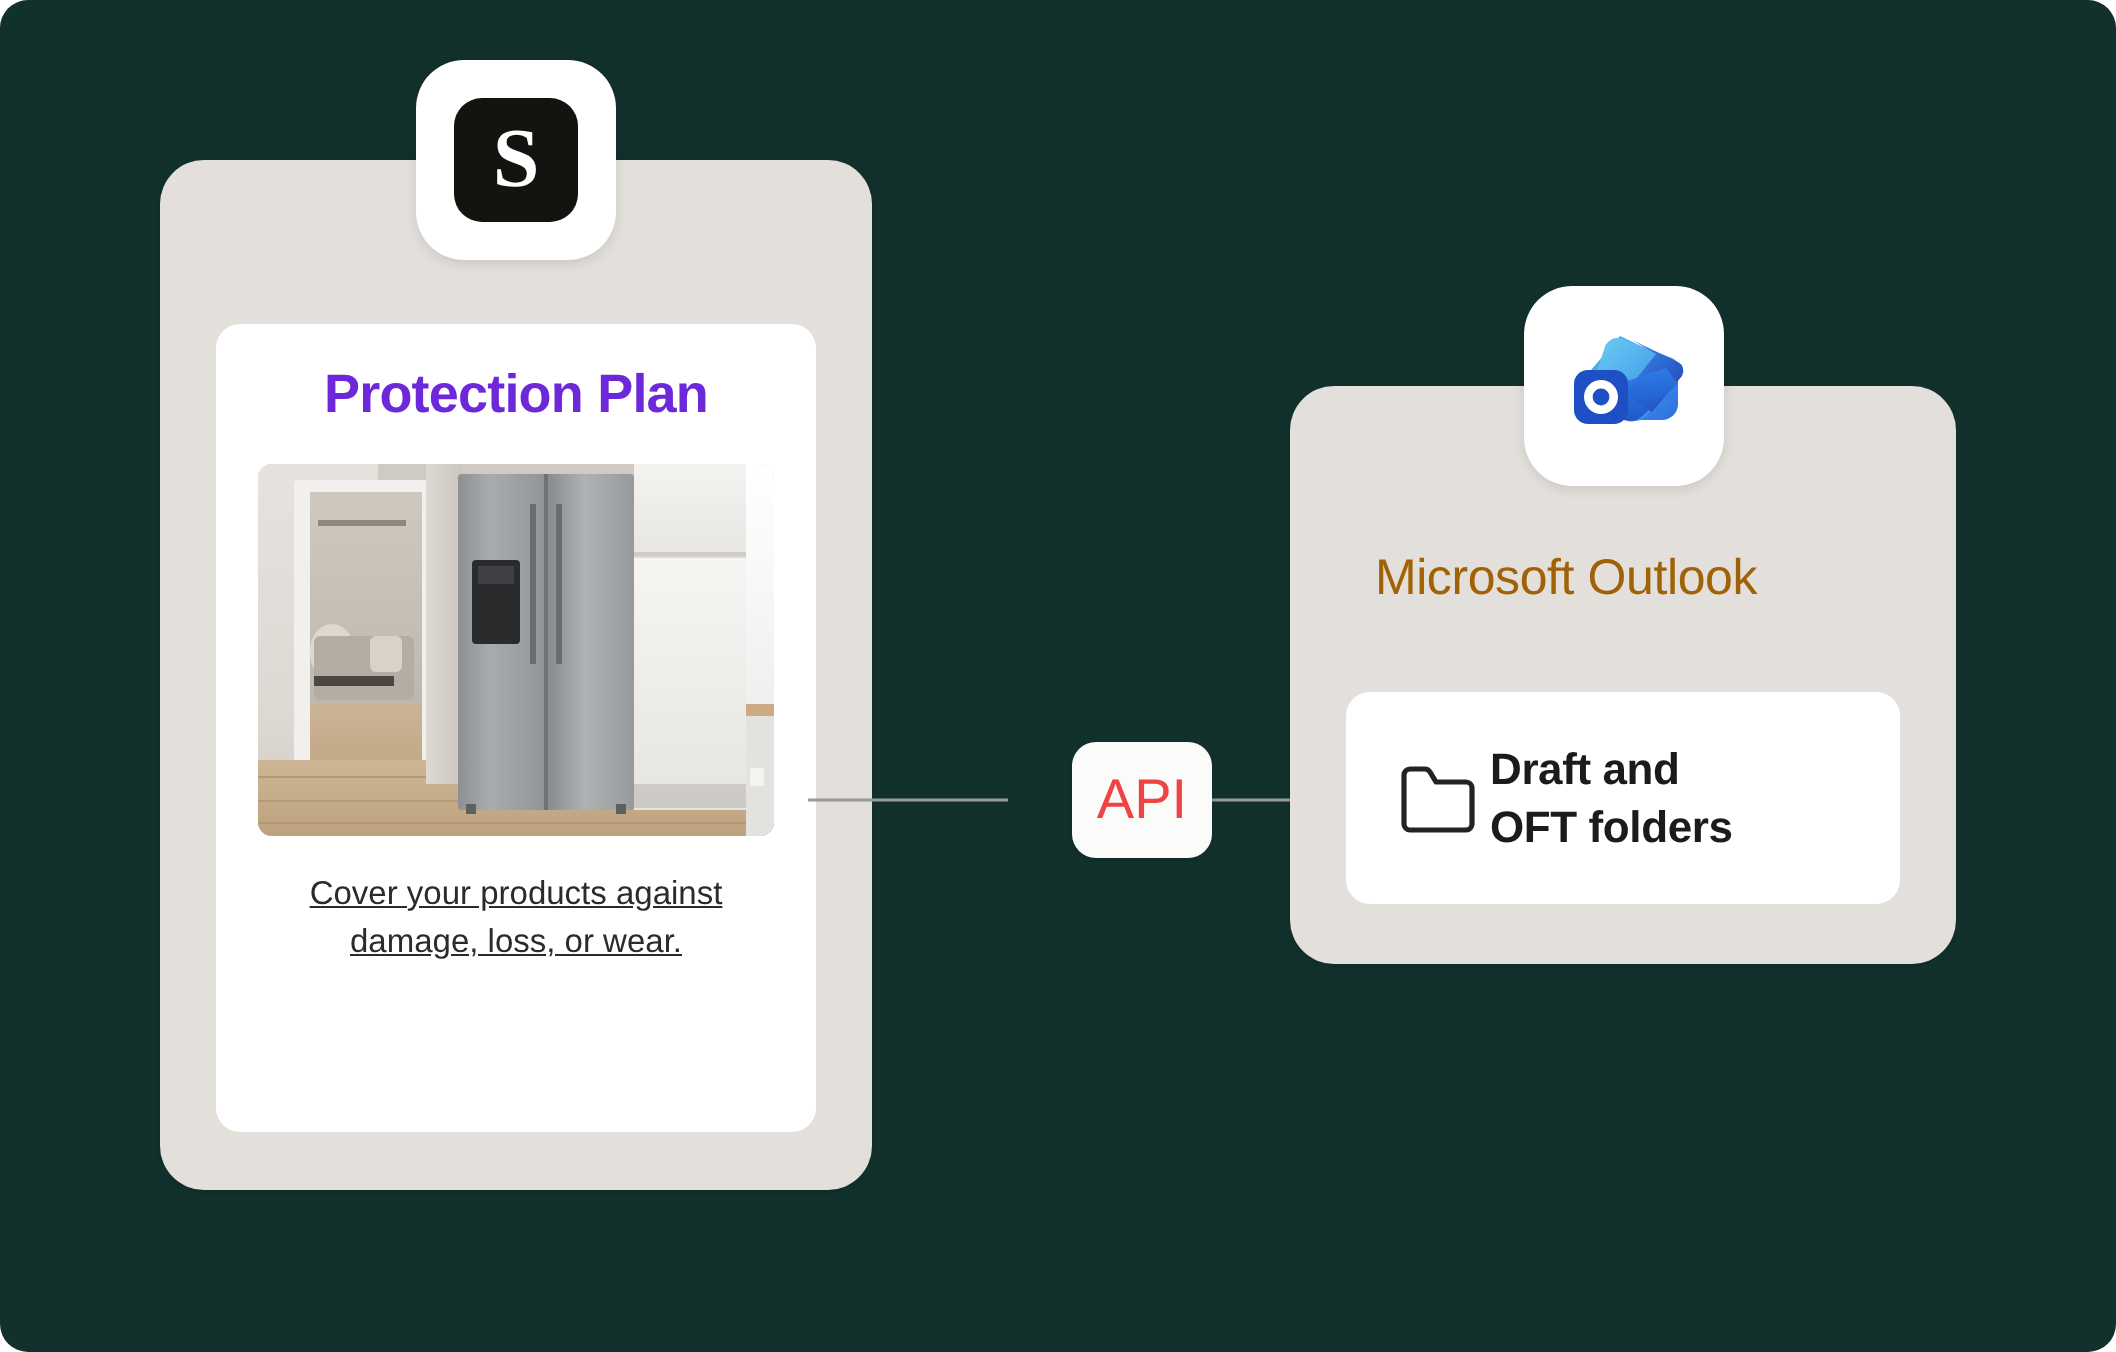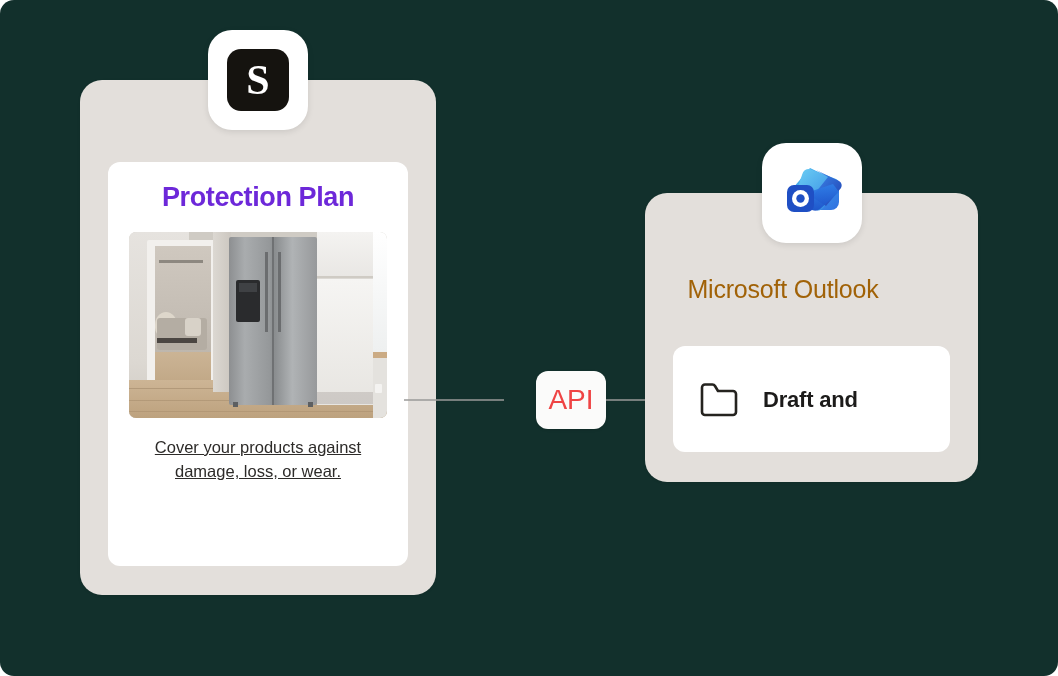--- a/index.html
+++ b/index.html
@@ -183,21 +183,20 @@
   #folders-card {
     position: absolute;
     left: 28px;
     top: 153px;
     width: 277px;
     height: 106px;
     background: #ffffff;
     border-radius: 12px;
     display: flex;
     align-items: center;
-    gap: 18px;
     padding-left: 26px;
     box-sizing: border-box;
   }
   #folder-icon { flex: 0 0 auto; width: 46px; height: 38px; }
   #folders-label {
     font-size: 22px;
     font-weight: 700;
     line-height: 29px;
     color: #1c1b1a;
     letter-spacing: -0.2px;
@@ -283,20 +282,21 @@
 
   <div class="panel" id="right-panel">
     <div id="outlook-title">Microsoft Outlook</div>
 
     <div id="folders-card">
       <svg id="folder-icon" viewBox="0 0 46 38">
         <path d="M3 9 V32 a3 3 0 0 0 3 3 H34 a3 3 0 0 0 3 -3 V14 a3 3 0 0 0 -3 -3 H19 L16 6 a3 3 0 0 0 -2.6 -1.5 H6 A3 3 0 0 0 3 7.5 Z" fill="none" stroke="#25231f" stroke-width="2.6" stroke-linejoin="round"></path>
       </svg>
       <div id="folders-label">
         <div>Draft and</div>
+        <div>OFT folders</div>
       </div>
     </div>
   </div>
 
   <div class="app-badge" id="outlook-badge">
     <svg width="72" height="72" viewBox="0 0 72 72">
       <defs>
         <linearGradient id="olA" x1="0" y1="0" x2="1" y2="1">
           <stop offset="0" stop-color="#6fd2f5"></stop>
             <stop offset="1" stop-color="#2b7fe0"></stop>

